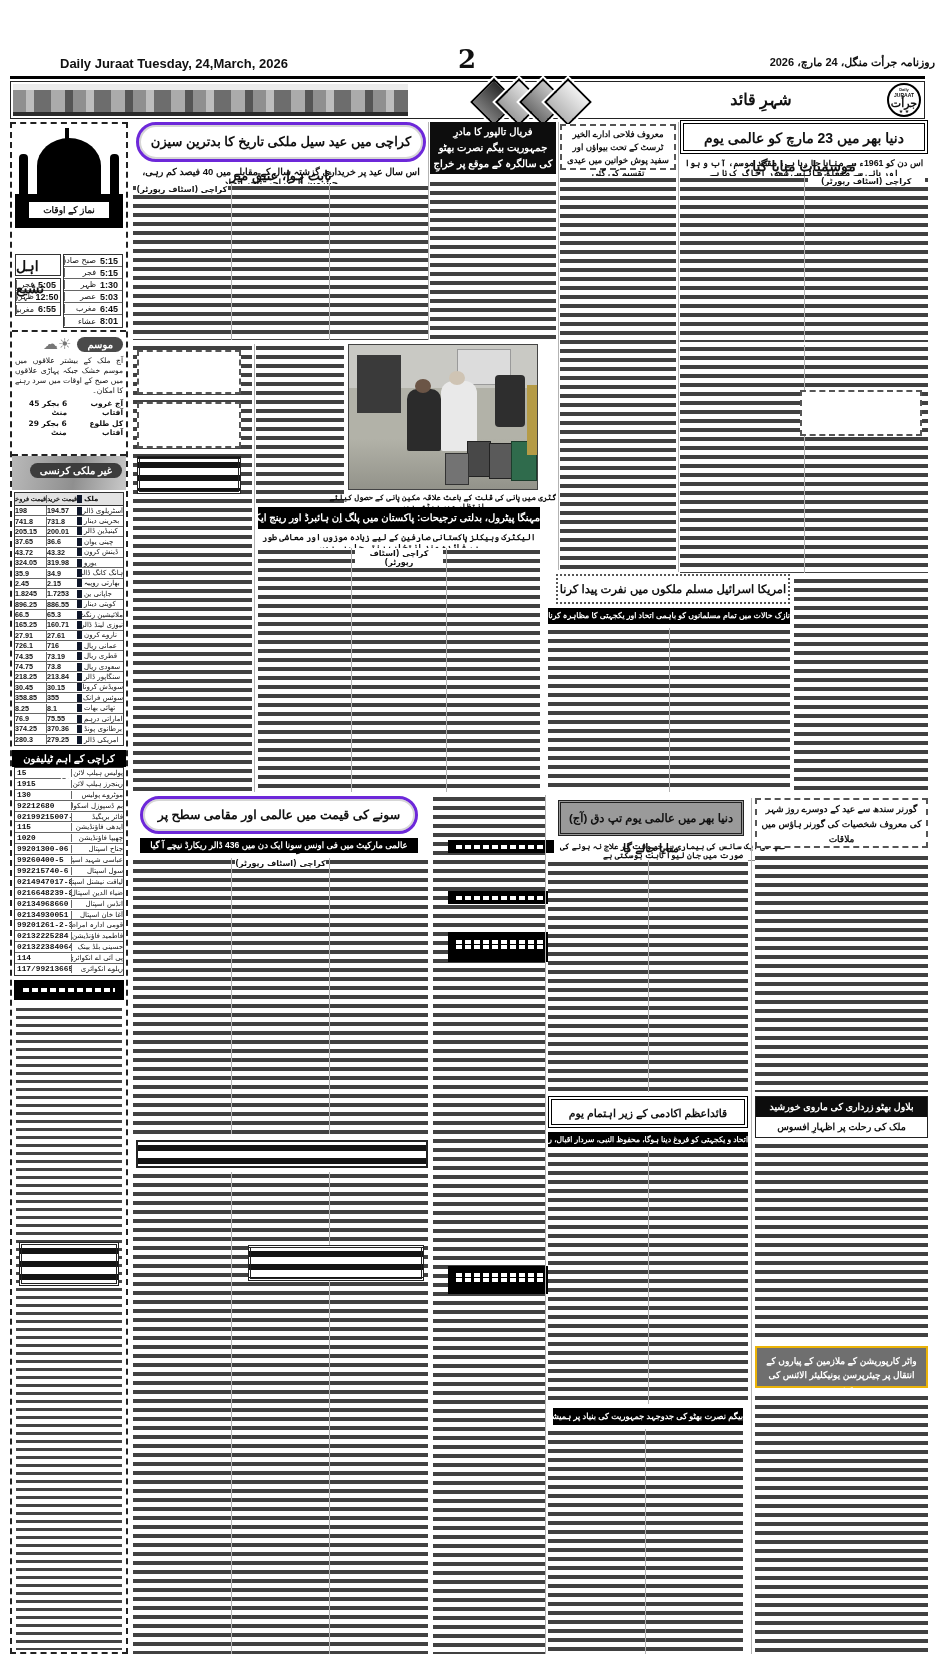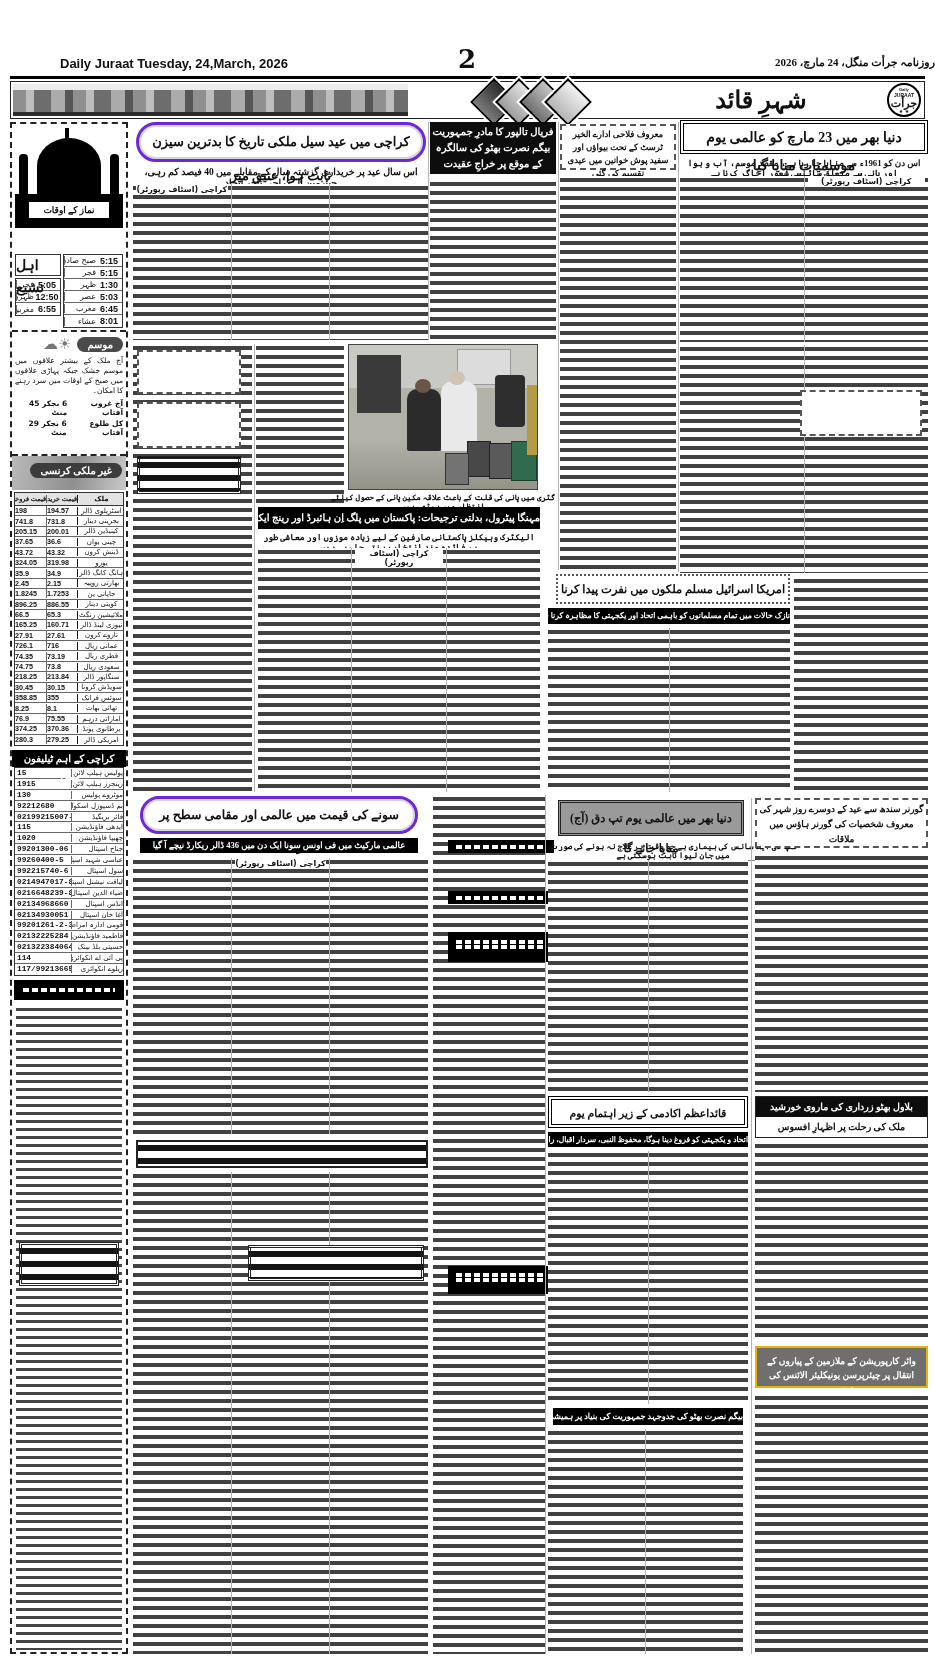--- a/index.html
+++ b/index.html
@@ -1,19 +1,19 @@
 <!DOCTYPE html>
 <html><head>
 <meta charset="utf-8">
 <style>
   html,body{margin:0;padding:0;background:#e9e9e9;}
   .page{position:relative;width:935px;height:1662px;background:#fff;margin:0 auto;
         font-family:"Liberation Sans",sans-serif;color:#111;overflow:hidden;padding-left:12px;}
   .abs{position:absolute;}
-  .ur{direction:rtl;font-family:Liberation Serif, serif;}
+  .ur{direction:rtl;font-family:Liberation Sans, sans-serif;}
   
   .sim{background-image:repeating-linear-gradient(#fff 0 2px,#414141 2px 6.4px,#fff 6.4px 9px);}
   .sim8{background-image:repeating-linear-gradient(#fff 0 1.6px,#444 1.6px 5.4px,#fff 5.4px 8px);}
   .simhead{background-image:repeating-linear-gradient(#fff 0 3px,#141414 3px 9px,#fff 9px 13px);}
   .cols{display:flex;}
   .cols>div{flex:1;border-left:1px solid #b3b3b3;padding:0 3px;}
   .cols>div:first-child{border-left:none;}
   .dateline{font:bold 8px "DejaVu Sans",sans-serif;direction:rtl;text-align:center;background:#fff;padding:1px 0;}
   
   .hbox{box-sizing:border-box;text-align:center;font-weight:bold;}
@@ -31,21 +31,21 @@
      background:repeating-linear-gradient(90deg,#fff 0 6px,rgba(255,255,255,0) 6px 9px);}
   
   .ttable{box-sizing:border-box;border:1px solid #333;}
   .trow{display:flex;align-items:center;border-bottom:1px solid #666;box-sizing:border-box;}
   .trow:last-child{border-bottom:none;}
   .tc{display:block;white-space:nowrap;overflow:hidden;box-sizing:border-box;}
   .ctable .trow{height:10.4px;}
   .ctable .tc{font:bold 7.2px "Liberation Sans",sans-serif;}
   .ctable .tc-sell,.ctable .tc-buy{width:31px;border-left:1px solid #666;}
   .ctable .tc-sell{border-left:none;}
-  .ctable .tc-name{flex:1;direction:rtl;text-align:center;font:7px "DejaVu Sans",sans-serif;padding-left:2px;border-left:1px solid #0f172a;}
+  .ctable .tc-name{flex:1;direction:rtl;text-align:left;font:7px "DejaVu Sans",sans-serif;padding-left:2px;border-left:5px solid #0f172a;}
   .ptable .trow{height:10.9px;}
   .ptable .tc-number{width:56px;font:bold 7.8px "Liberation Mono",monospace;text-align:left;padding-left:2px;}
   .ptable .tc-label{flex:1;direction:rtl;text-align:right;font:7px "DejaVu Sans",sans-serif;border-left:1px solid #666;padding-left:2px;}
   .prtable .trow{height:12px;}
   .prtable .tc-time{width:26px;font:bold 9px "Liberation Sans",sans-serif;text-align:center;}
   .prtable .tc-label{flex:1;direction:rtl;text-align:right;font:8px "DejaVu Sans",sans-serif;border-left:1px solid #666;padding-left:2px;}
   .leader{display:flex;align-items:center;font:bold 7.5px "DejaVu Sans",sans-serif;direction:rtl;}
   .leader .dots{flex:1;border-bottom:1px dotted #333;margin:0 2px;}
   .diamond{display:inline-block;width:30px;height:30px;transform:rotate(45deg);border:2px solid #000;
            outline:2px solid #fff;margin:0 -7px;vertical-align:middle;}
@@ -70,21 +70,21 @@
       <div class="abs" style="left:0;bottom:0;width:100%;height:4px;background:#2c2c2c;"></div>
     </div>
 
     <div class="abs" style="left:405px;top:2px;width:230px;height:32px;text-align:center;padding-top:1px;box-sizing:border-box;white-space:nowrap;">
       <span class="diamond" style="background:linear-gradient(#2b2b2b,#7c7c7c);"></span>
       <span class="diamond" style="background:linear-gradient(#e4e4e4,#9d9d9d);"></span>
       <span class="diamond" style="background:linear-gradient(#c4c4c4,#6f6f6f);"></span>
       <span class="diamond" style="background:linear-gradient(#f0f0f0,#b5b5b5);"></span>
     </div>
 
-    <div class="abs ur" style="left:650px;top:1px;width:200px;height:32px;font-size:24px;font-weight:bold;text-align:center;line-height:34px;">شہرِ قائد</div>
+    <div class="abs ur" style="left:650px;top:1px;width:200px;height:32px;font-size:16px;font-weight:bold;text-align:center;line-height:34px;">شہرِ قائد</div>
 
     <div class="abs" style="right:3px;top:1px;width:34px;height:34px;border:2px solid #000;border-radius:50%;
          box-sizing:border-box;background:#fff;text-align:center;line-height:1;overflow:hidden;">
       <div style="font:bold 4px 'Liberation Sans',sans-serif;margin-top:2px;">Daily</div>
       <div style="font:bold 5px 'Liberation Sans',sans-serif;">JURAAT</div>
       <div class="ur" style="font-size:11px;font-weight:bold;">جرأت</div>
       <div style="font-size:5px;">★ ★</div>
     </div>
   </div>
 

